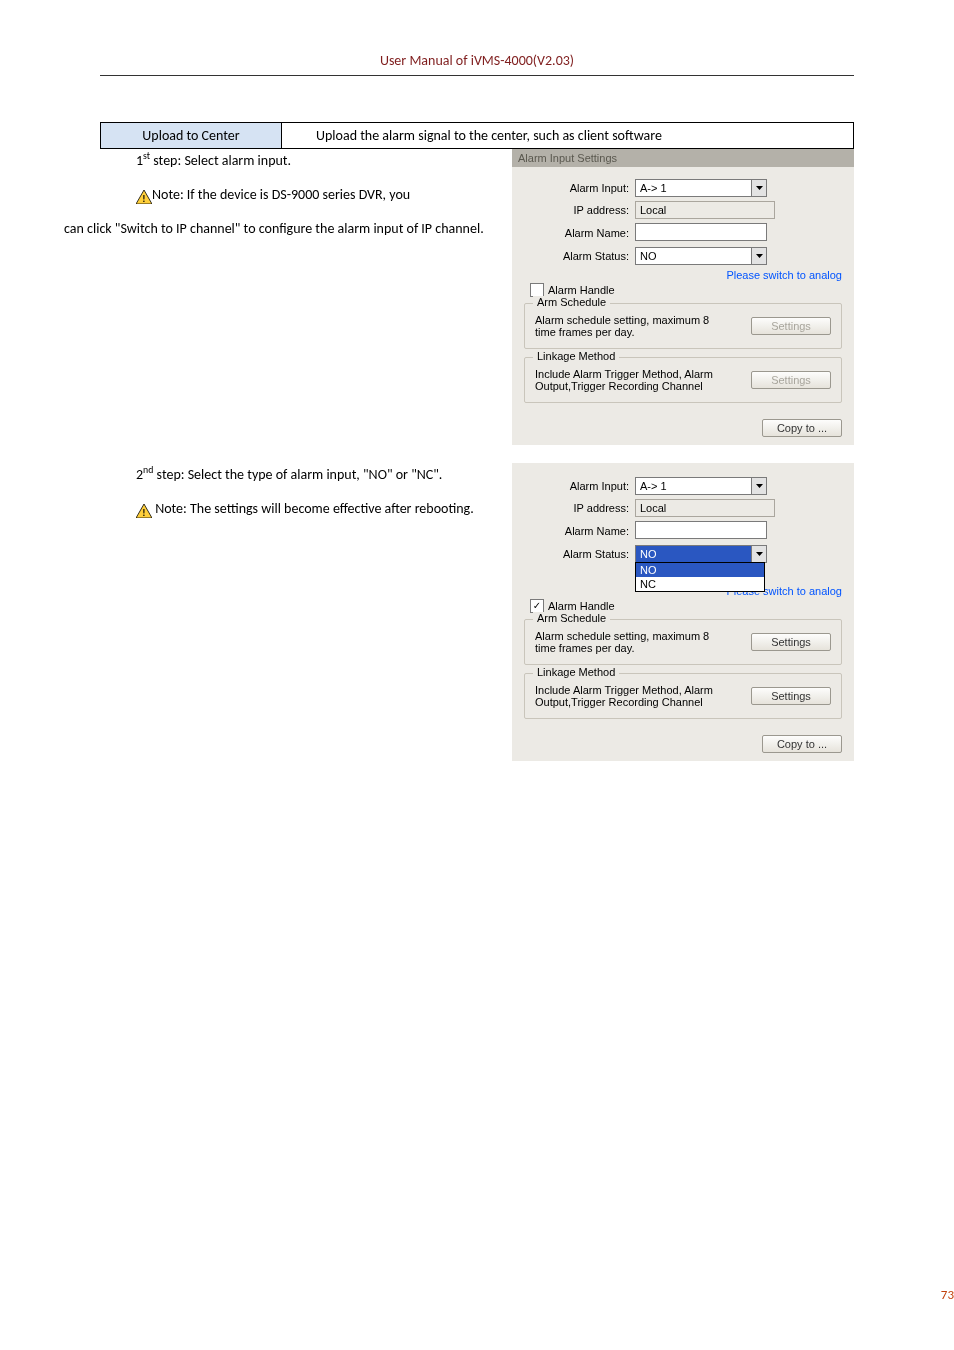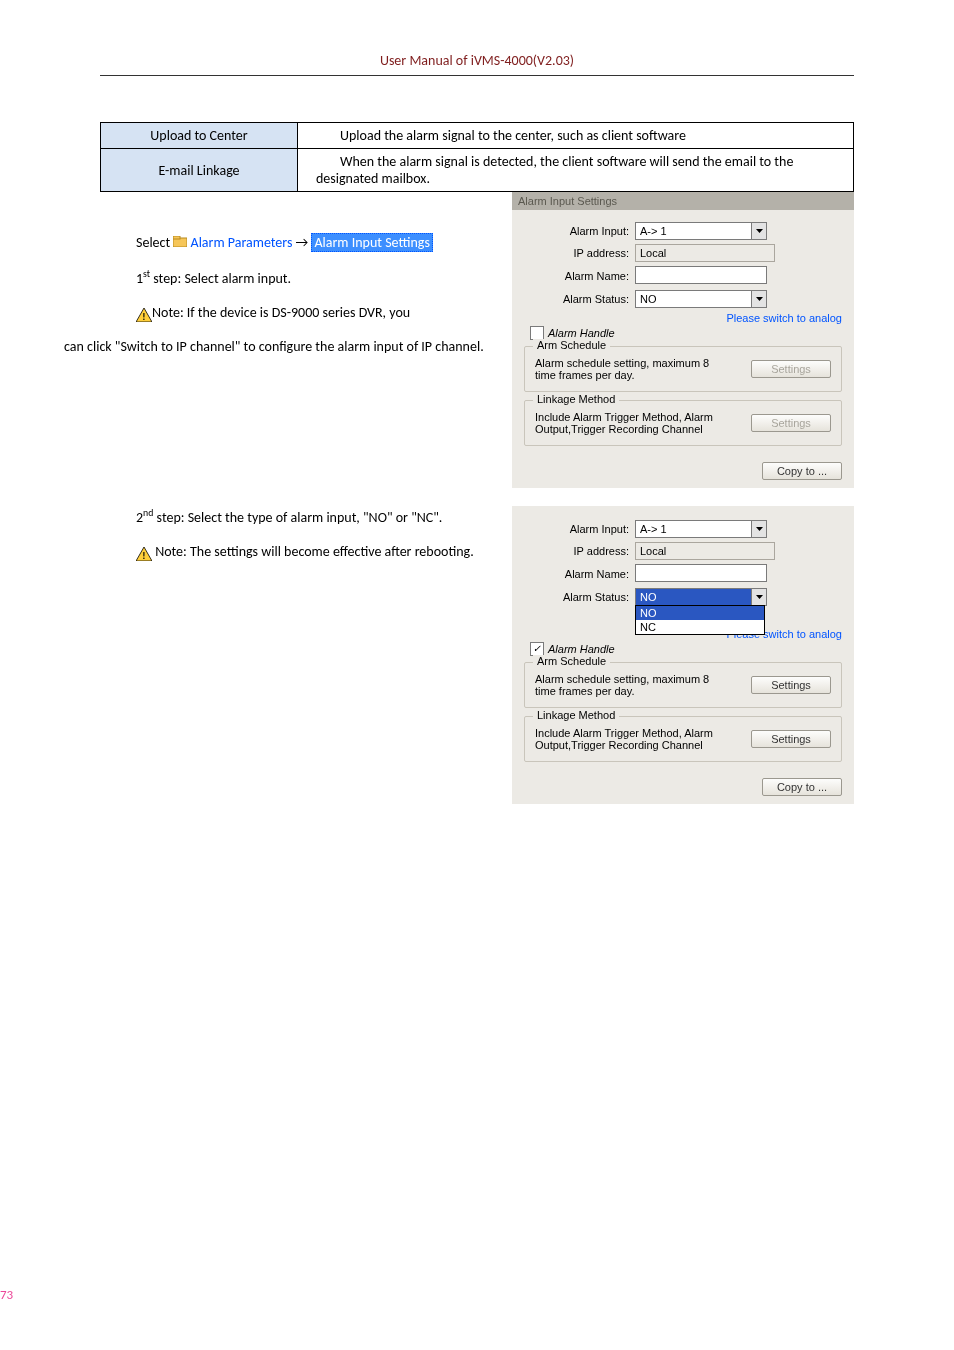--- a/index.html
+++ b/index.html
@@ -22,21 +22,21 @@
     border-bottom: 1.5px solid #333;
     margin-bottom: 46px;
   }
   table.tb {
     border-collapse: collapse;
     width: 100%;
     font-size: 14px;
   }
   table.tb td {
     border: 1px solid #000;
-    padding: 4px 18px;
+    padding: 4px 10px;
     vertical-align: middle;
   }
   table.tb td.left {
     background: #d6e3f3;
     text-align: center;
     width: 160px;
   }
   .section-heading {
     font-weight: bold;
     font-size: 15px;
@@ -152,21 +152,20 @@
     text-align: right;
     color: #0054ff;
     font-size: 11px;
     margin-top: 4px;
   }
   .chkrow {
     display: flex;
     align-items: center;
     gap: 4px;
     margin: 2px 0 6px 6px;
-    font-style: italic;
   }
   .chkbox {
     width: 12px; height: 12px;
     background: #fff;
     border: 1px solid #7a7a7a;
     display: inline-flex;
     align-items: center;
     justify-content: center;
     font-size: 10px;
     line-height: 10px;
@@ -216,59 +215,43 @@
     font-size: 11px;
   }
   .dd-list .opt { padding: 0 4px; line-height: 14px; }
   .dd-list .opt.sel { background: #2a57c1; color: #fff; }
 
   .page-num {
     position: absolute;
     bottom: 48px;
     width: 954px;
     left: 0;
-    text-align: left;
+    text-align: right;
     font-size: 13px;
-    color: #ec4899;
+    color: #c2410c;
   }
 </style>
 </head>
 <body>
 
 <div class="page">
   <div class="header-line">User Manual of iVMS-4000(V2.03)</div>
 
   <table class="tb">
     <tbody>
         <tr>
       <td class="left">Upload to Center</td>
       <td style="text-indent:24px">Upload the alarm signal to the center, such as client software</td>
     </tr>
-    <tr>
-      <td class="left">E-mail Linkage</td>
-      <td style="text-indent:24px">When the alarm signal is detected, the client software will send the email to the designated mailbox.</td>
-    </tr>
   </tbody>
     </table>
 
 
   <div class="two-col">
     <div class="left-text">
-      <p style="margin-top:40px">
-        <span style="padding-left:36px">Select </span>
-        <span class="crumb-folder">
-          <svg width="14" height="11">
-              <rect x="0" y="2" width="14" height="9" fill="#f6c659" stroke="#b88a1f"></rect>
-              <rect x="0" y="0" width="7" height="3" fill="#f6c659" stroke="#b88a1f"></rect>
-            </svg>
-        </span>
-        <span class="crumb-blue">Alarm Parameters</span>
-        <span>→</span>
-        <span class="crumb-hl">Alarm Input Settings</span>
-      </p>
       <p style="padding-left:36px">
         <span>1</span><span class="sup">st</span><span> step: Select alarm input.</span>
       </p>
       <p style="padding-left:36px">
         <span class="warn-icon">
           <svg viewBox="0 0 16 14">
               <polygon points="8,0 16,14 0,14" fill="#ffcf3a" stroke="#000" stroke-width="0.8"></polygon>
               <text x="8" y="12" text-anchor="middle" font-size="10" font-weight="bold">!</text>
             </svg>
         </span><span>Note: If the device is DS-9000 series DVR, you</span>

